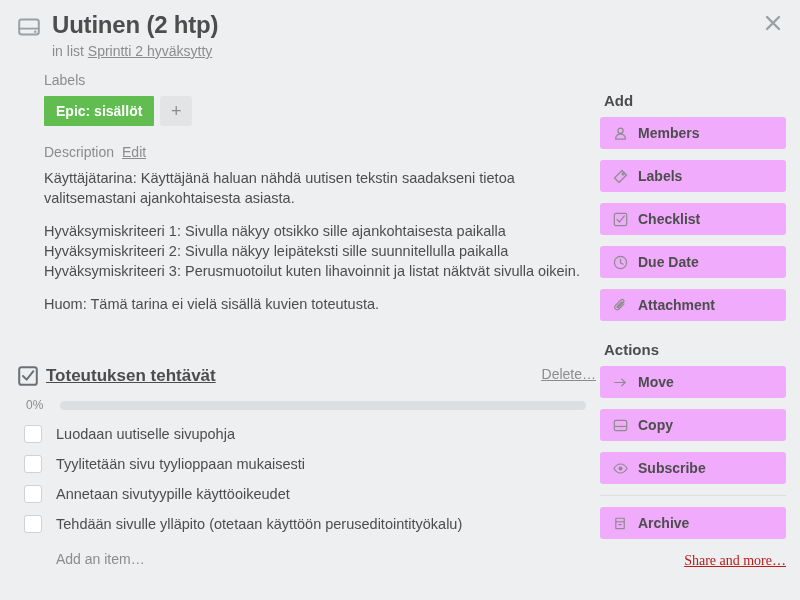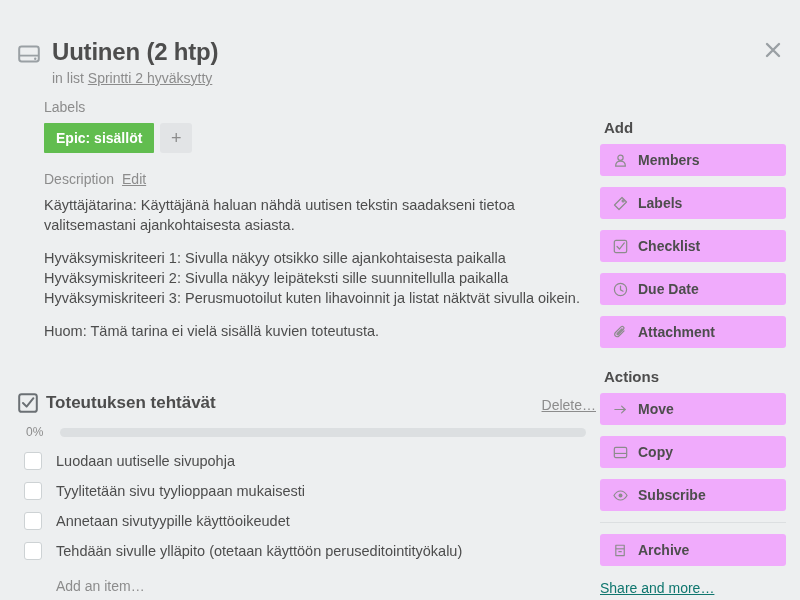--- a/index.html
+++ b/index.html
@@ -12,21 +12,20 @@
     background: #edeff0;
     font-family: "Liberation Sans", sans-serif;
     color: #4d4d4d;
     overflow: hidden;
   }
   .card-detail {
     position: relative;
     width: 800px;
     height: 463px;
     box-sizing: border-box;
-    margin-top: 27px;
   }
 
   
   .close-btn {
     position: absolute;
     top: 8px;
     right: 12px;
     width: 30px;
     height: 30px;
     display: flex;
@@ -139,22 +138,23 @@
 
   
   .checklist {
     position: absolute;
     left: 18px;
     top: 366px;
     width: 578px;
   }
   .checklist-head {
     display: flex;
-    align-items: flex-end;
+    align-items: flex-start;
     margin-bottom: 12px;
+    text-decoration: underline;
   }
   .checklist-icon {
     width: 20px;
     height: 20px;
     flex: 0 0 20px;
     margin-right: 8px;
   }
   .checklist-title {
     font-size: 17px;
     font-weight: bold;
@@ -262,26 +262,27 @@
     font-weight: bold;
     color: #4d4d4d;
   }
   .side-divider {
     height: 1px;
     background: #dcdfe1;
     margin: 2px 0 11px 0;
   }
   .share-link {
     display: block;
-    text-align: left;
-    font-size: 14px;
-    color: #0f766e;
+    text-align: right;
+    font-size: 14px;
+    color: #b91c1c;
     text-decoration: underline;
     margin-top: 14px;
     cursor: pointer;
+    font-family: Liberation Serif, serif;
   }
 </style>
 </head>
 <body>
 
 <div class="card-detail">
 
   <div class="close-btn">
     <svg width="18" height="18" viewBox="0 0 18 18">
       <path d="M3 3 L15 15 M15 3 L3 15" stroke="#9aa0a4" stroke-width="2.4" stroke-linecap="round" fill="none"></path>

